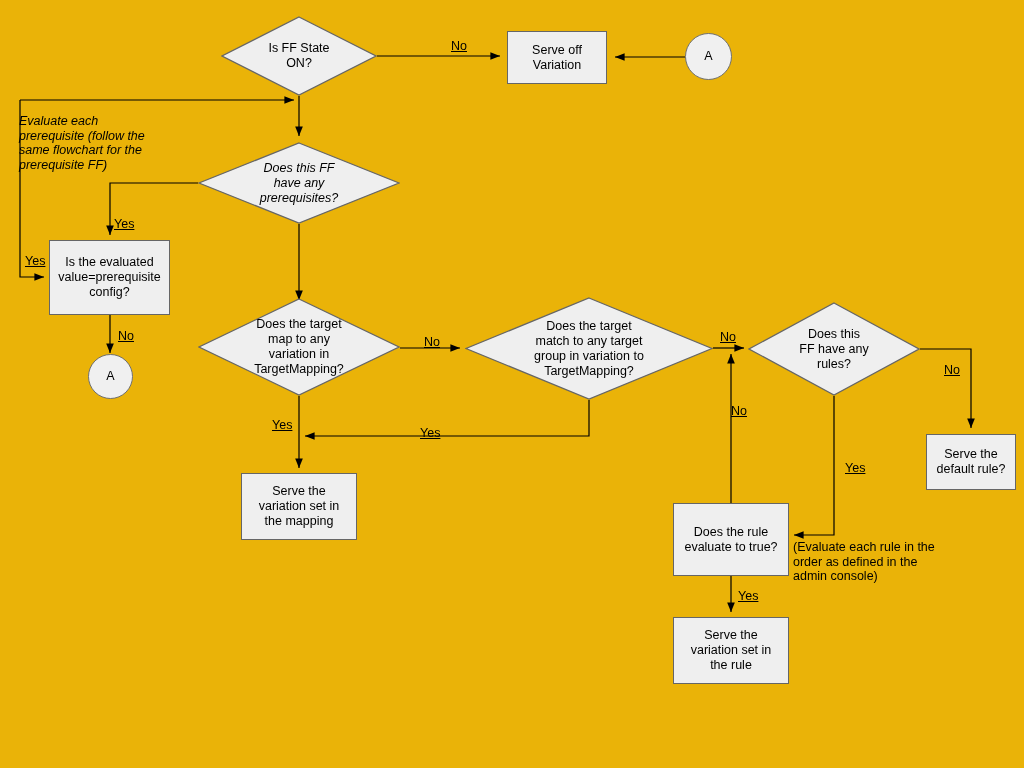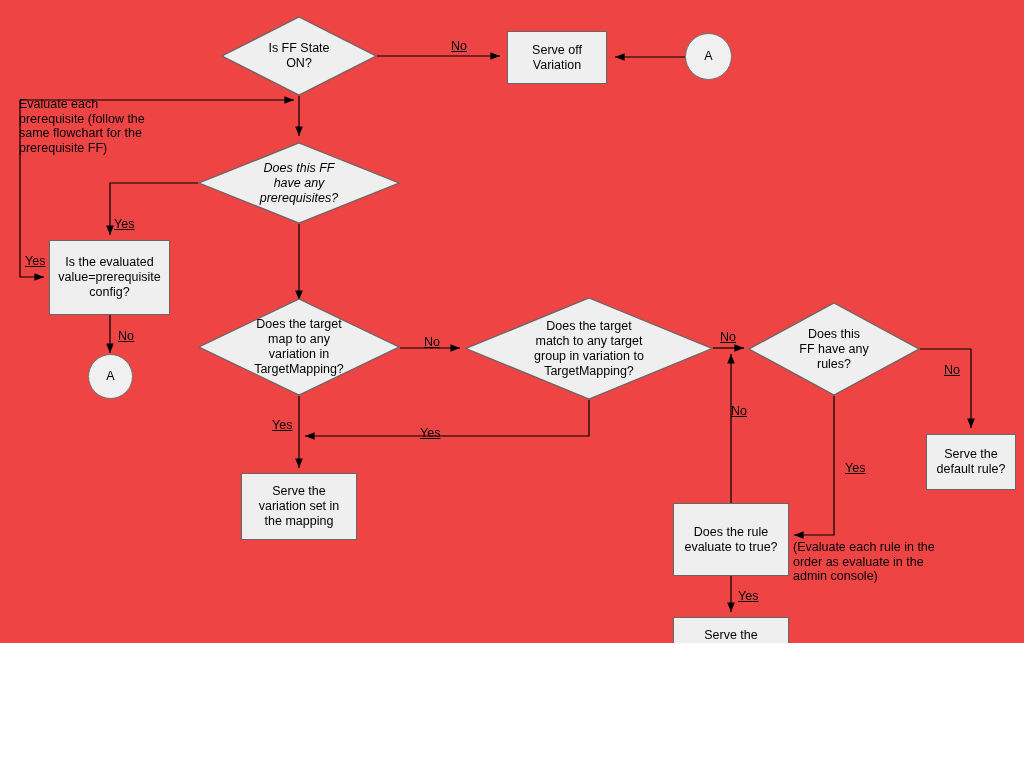--- a/index.html
+++ b/index.html
@@ -3,22 +3,22 @@
 <meta charset="utf-8">
 <style>
   html, body {
     margin: 0;
     padding: 0;
     background: #ffffff;
   }
   #canvas {
     position: relative;
     width: 1024px;
-    height: 643px;
-    background: #ef4444;
+    height: 768px;
+    background: #eab308;
     font-family: "Liberation Sans", sans-serif;
     overflow: hidden;
   }
   svg.wires {
     position: absolute;
     left: 0;
     top: 0;
     width: 1024px;
     height: 768px;
     pointer-events: none;
@@ -226,22 +226,22 @@
   <div class="edge-label" style="left:118px; top:329px;">No</div>
   <div class="edge-label" style="left:424px; top:335px;">No</div>
   <div class="edge-label" style="left:272px; top:418px;">Yes</div>
   <div class="edge-label" style="left:420px; top:426px;">Yes</div>
   <div class="edge-label" style="left:720px; top:330px;">No</div>
   <div class="edge-label" style="left:731px; top:404px;">No</div>
   <div class="edge-label" style="left:944px; top:363px;">No</div>
   <div class="edge-label" style="left:845px; top:461px;">Yes</div>
   <div class="edge-label" style="left:738px; top:589px;">Yes</div>
 
-  <div class="note" style="left:19px; top:97px; width:155px;">Evaluate each
+  <div class="note" style="left:19px; top:114px; width:155px;font-style:italic;">Evaluate each
 prerequisite (follow the
 same flowchart for the
 prerequisite FF)</div>
 
   <div class="note" style="left:793px; top:540px; width:150px;">(Evaluate each rule in the
-order as evaluate in the
+order as defined in the
 admin console)</div>
 
 </div>
 
 </body></html>

